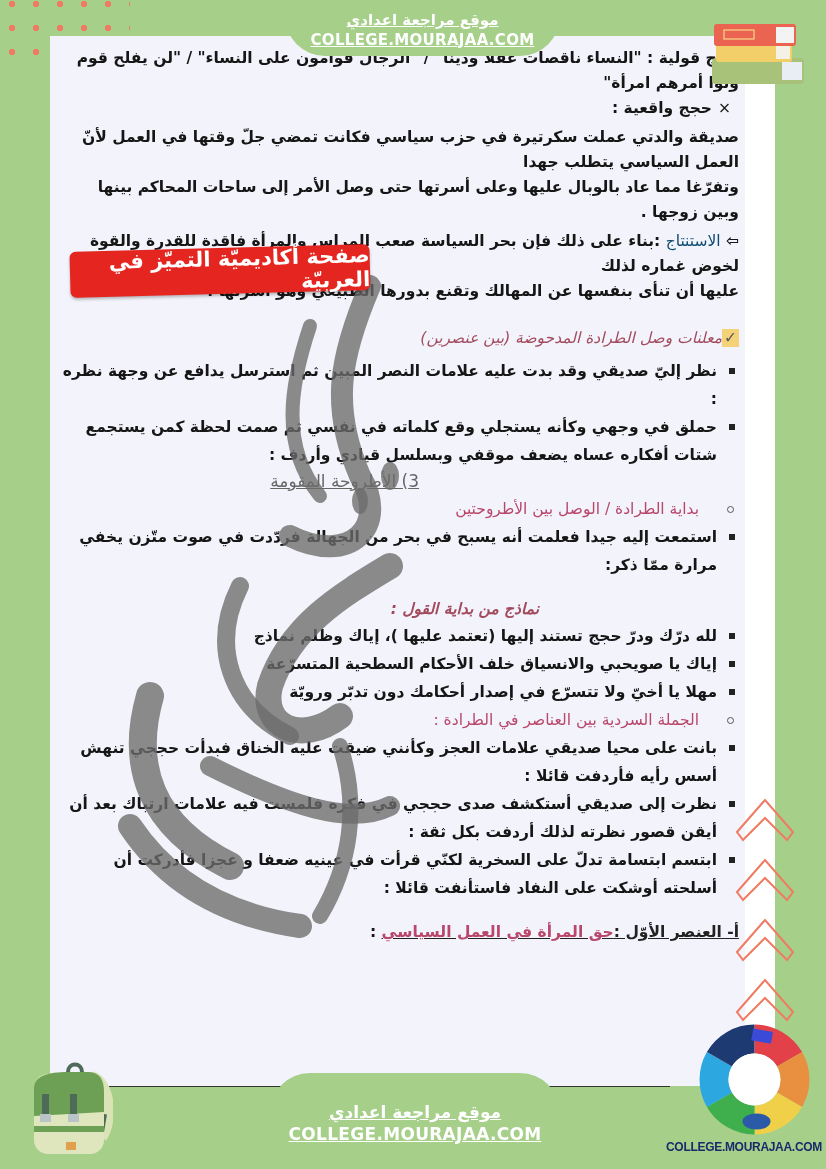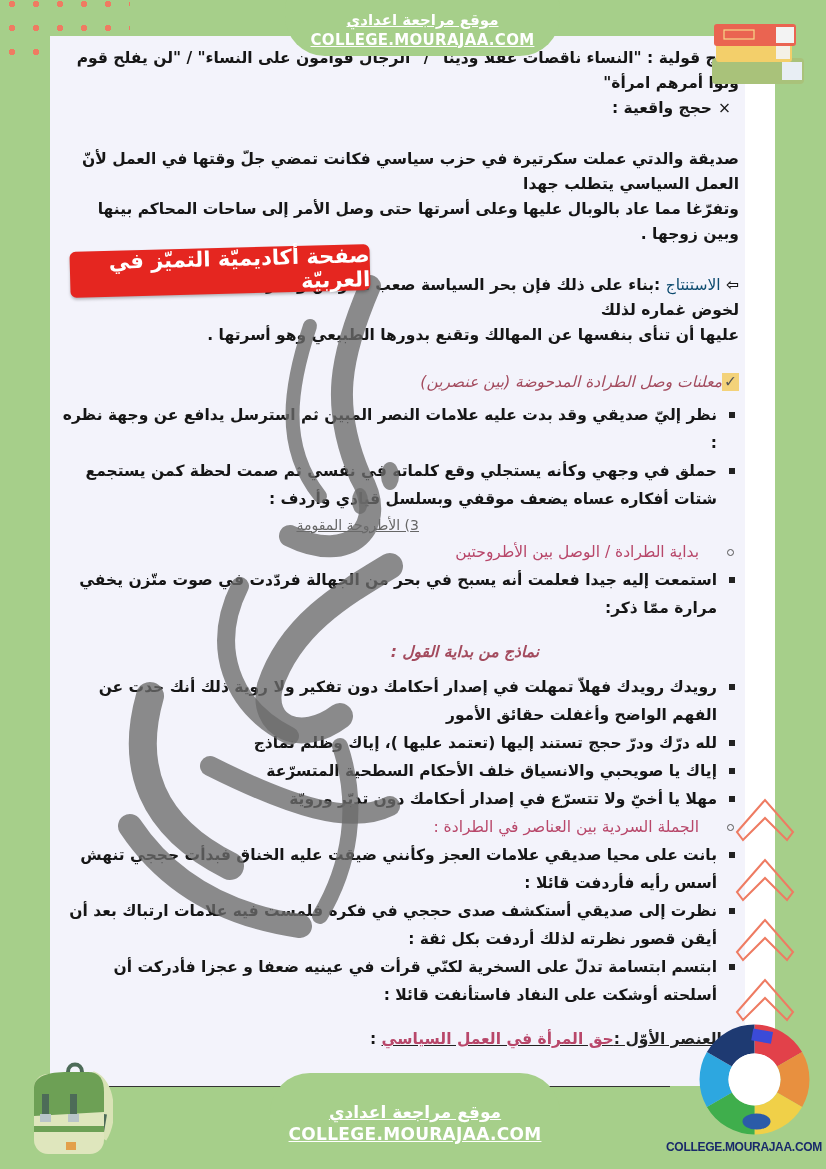--- a/index.html
+++ b/index.html
@@ -22,35 +22,35 @@
   .page .white-strip {
     position: absolute; right: 0; top: 0; width: 30px; height: 100%; background: #ffffff;
   }
   .content {
     position: absolute; left: 0; top: 0; right: 0; bottom: 0;
     direction: rtl; text-align: right;
     color: #161616; font-size: 15.5px; font-weight: bold;
     padding: 4px 36px 0 10px;
   }
   .line { margin: 0; line-height: 25px; }
-  .gap14 { margin-top: 26px; }
+  .gap14 { margin-top: 4px; }
   .bullet { position: relative; padding-right: 22px; line-height: 28px; }
   .bullet::before {
     content: ""; position: absolute; right: 4px; top: 11px; width: 6px; height: 6px; background: #222;
   }
   .circle-bullet { position: relative; padding-right: 22px; line-height: 28px; color: #b8476a; font-weight: normal; text-align: right; }
   .circle-bullet::before {
     content: ""; position: absolute; right: 5px; top: 11px; width: 5px; height: 5px;
     border: 1px solid #555; border-radius: 50%;
   }
   .pink { color: #0c4a6e; font-weight: normal; }
   .heading-u { color: #a34b5e; font-style: italic; font-weight: normal; }
   .heading-dark-u { text-decoration: underline; font-weight: bold; color: #222; }
   .heading-dark-u .pinkish { color: #b8476a; }
-  .gray-num { color: #666; font-weight: normal; font-size: 14px; }
+  .gray-num { color: #666; font-weight: normal; font-size: 17px; }
   .x-mark { font-weight: normal; margin-left: 6px; }
   .check { background: #f3d27a; color: #555; padding: 0 2px; }
 
   .watermark {
     position: absolute; left: 90px; top: 265px; width: 360px; height: 680px;
     pointer-events: none;
   }
   .red-banner {
     position: absolute; left: 70px; top: 248px; width: 300px; height: 46px;
     background: #e52620; border-radius: 6px;
@@ -121,21 +121,20 @@
 
     <p class="line" style="padding-right:320px;">
       <span class="gray-num" style="text-decoration:underline;">3) الأطروحة المقومة</span>
     </p>
     <div class="circle-bullet" style="padding-right:40px;">بداية الطرادة / الوصل بين الأطروحتين</div>
     <div class="bullet">استمعت إليه جيدا فعلمت أنه يسبح في بحر من الجهالة فردّدت في صوت متّزن يخفي مرارة ممّا ذكر:</div>
 
     <p class="line" style="margin-top:18px; padding-right:200px;">
       <span class="heading-u" style="font-weight:bold;margin-top:47px;">نماذج من بداية القول :</span>
     </p>
-    <div class="bullet" style="margin-top:8px;">رويدك رويدك فهلاّ تمهلت في إصدار أحكامك دون تفكير ولا روية ذلك أنك حدت عن الفهم الواضح وأغفلت حقائق الأمور</div>
     <div class="bullet">لله درّك ودرّ حجج تستند إليها (تعتمد عليها )، إياك وظلم نماذج</div>
     <div class="bullet">إياك يا صويحبي والانسياق خلف الأحكام السطحية المتسرّعة</div>
     <div class="bullet">مهلا يا أخيّ ولا تتسرّع في إصدار أحكامك دون تدبّر ورويّة</div>
     <div class="circle-bullet" style="padding-right:40px;">الجملة السردية بين العناصر في الطرادة :</div>
     <div class="bullet">بانت على محيا صديقي علامات العجز وكأنني ضيقت عليه الخناق فبدأت حججي تنهش أسس رأيه فأردفت قائلا :</div>
     <div class="bullet">نظرت إلى صديقي أستكشف صدى حججي في فكره فلمست فيه علامات ارتباك بعد أن أيقن قصور نظرته لذلك أردفت بكل ثقة :</div>
     <div class="bullet">ابتسم ابتسامة تدلّ على السخرية لكنّي قرأت في عينيه ضعفا و عجزا فأدركت أن أسلحته أوشكت على النفاد فاستأنفت قائلا :</div>
 
     <p class="line" style="margin-top:18px;">
       <span class="heading-dark-u"><span>أ- العنصر الأوّل :</span><span class="pinkish">حق المرأة في العمل السياسي</span></span><span> :</span>

